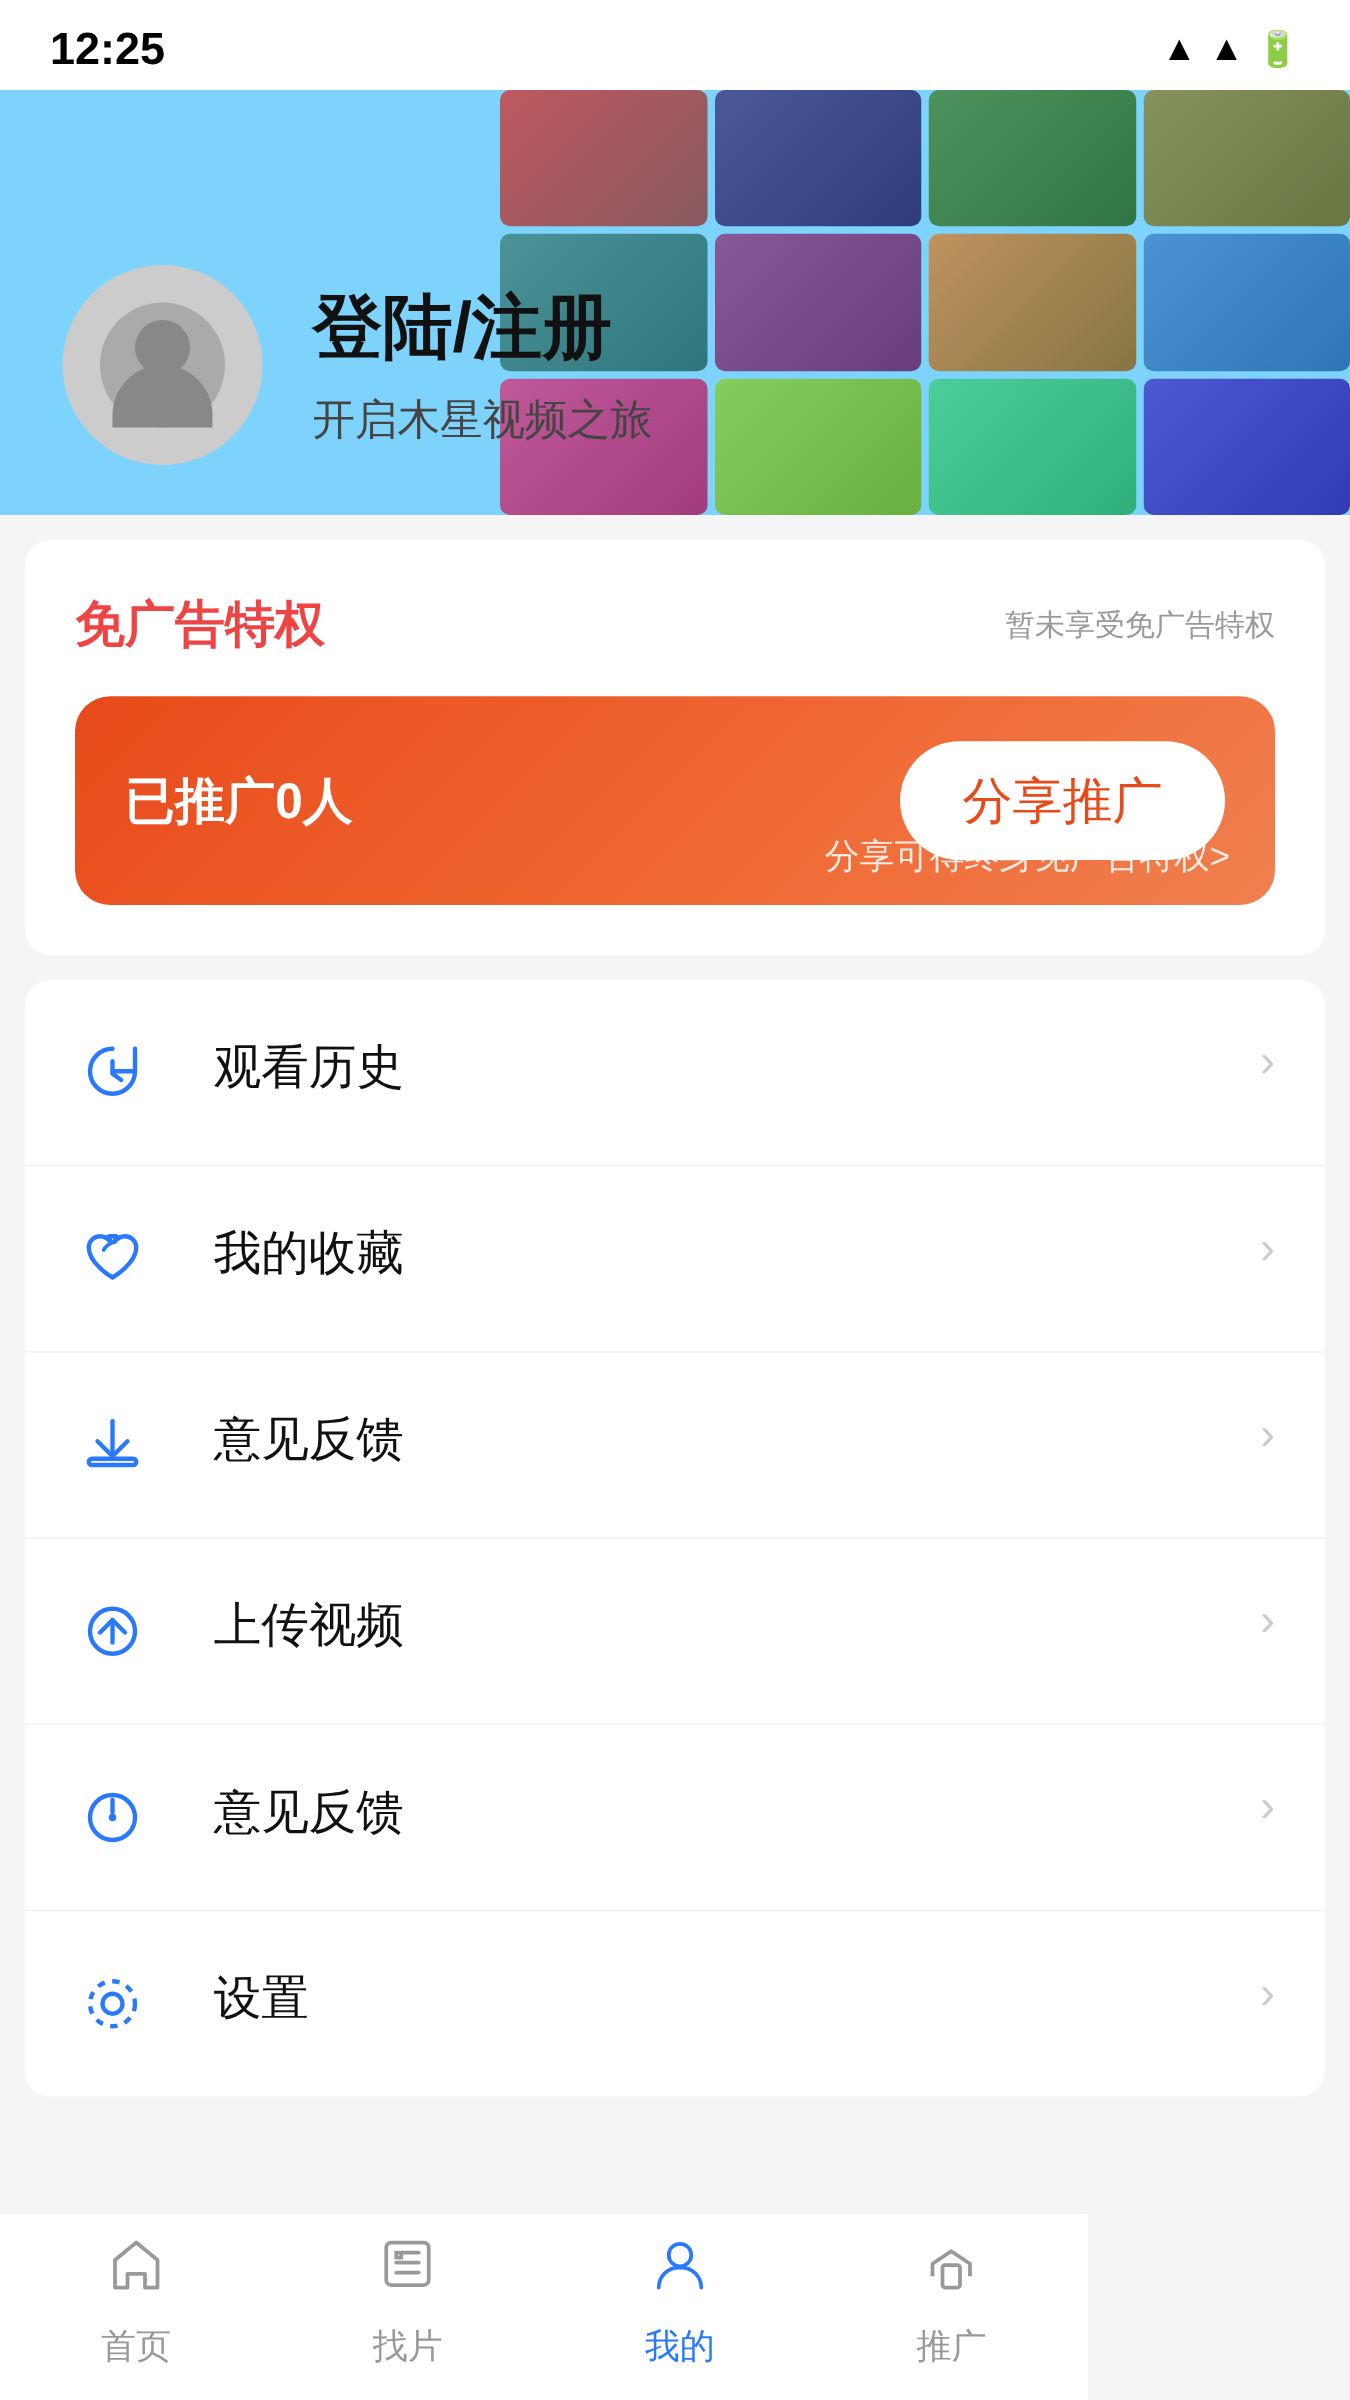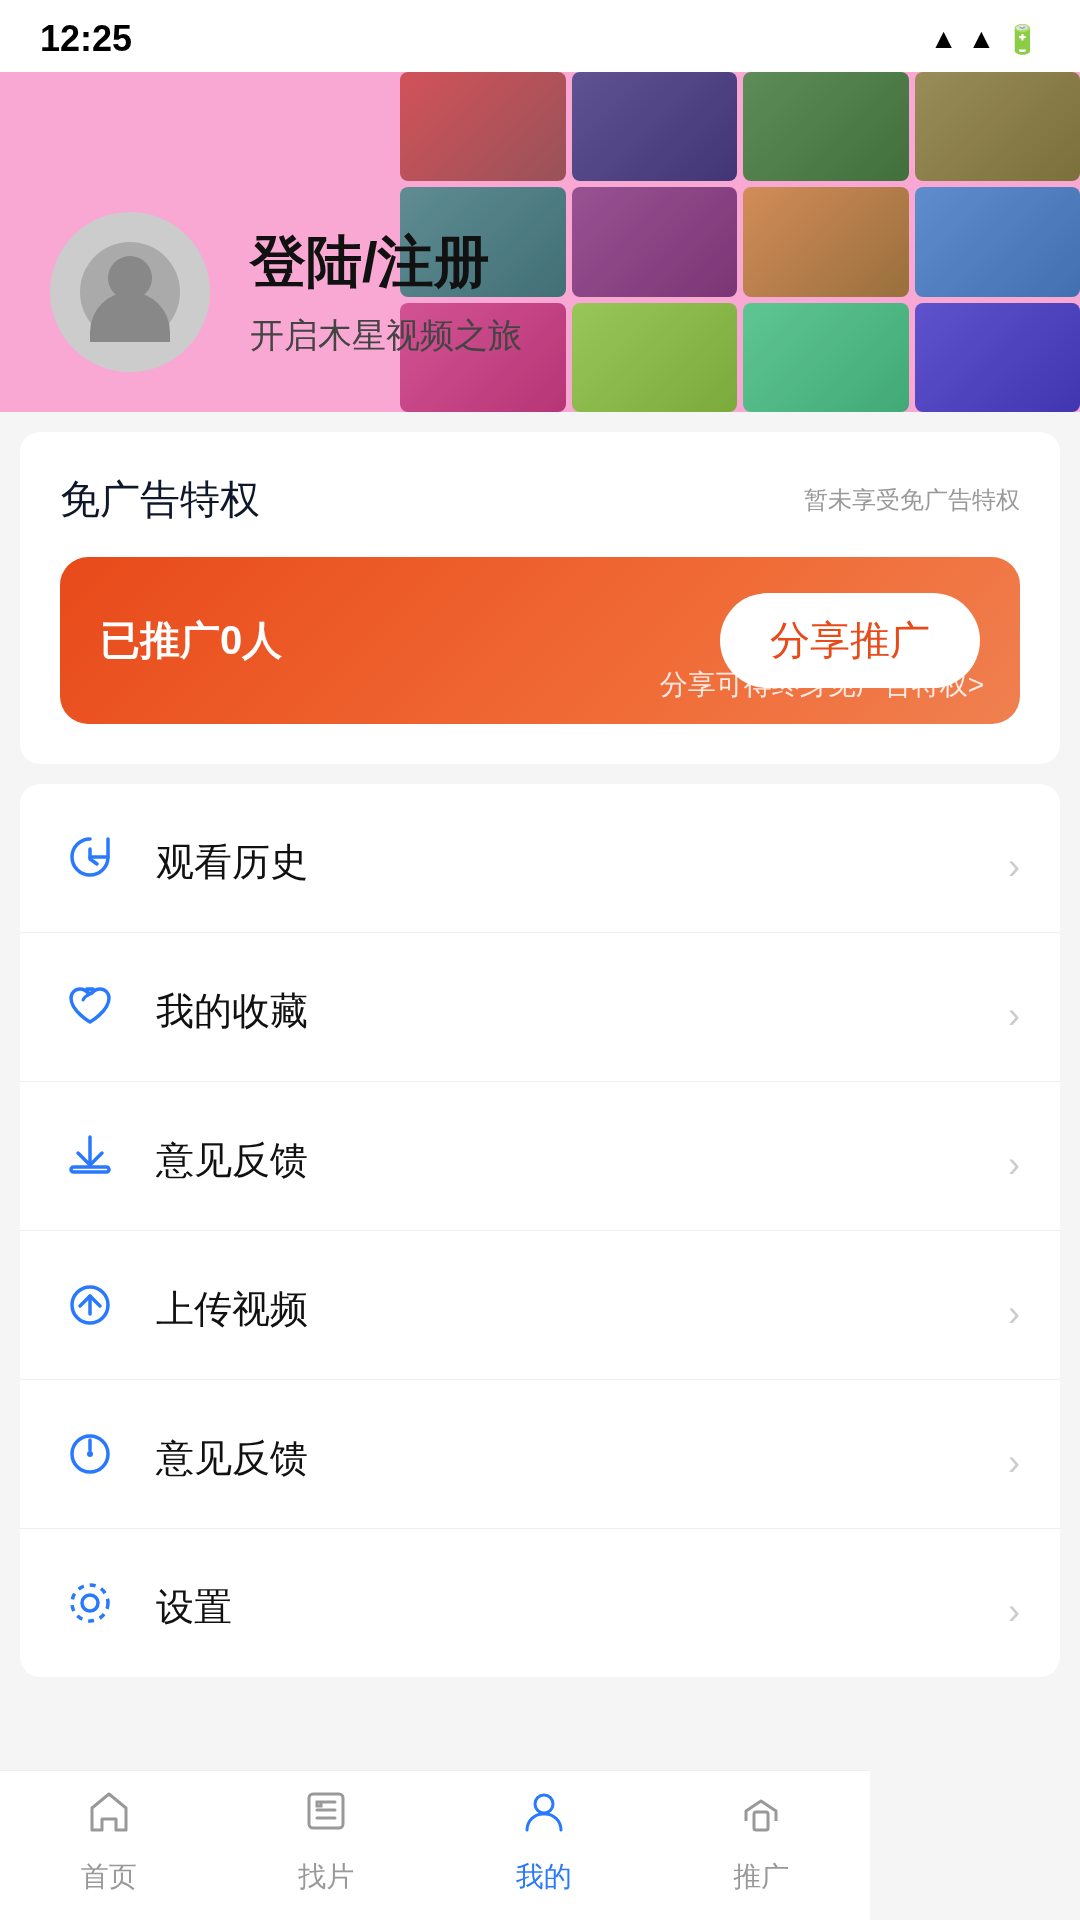--- a/index.html
+++ b/index.html
@@ -36,21 +36,21 @@
     .status-icons span {
       font-size: 28px;
       color: #000;
     }
 
     
     .profile-header {
       position: relative;
       height: 340px;
       overflow: hidden;
-      background: #f9a8d4;
+      background: #7dd3fc;
     }
     .profile-bg {
       position: absolute;
       top: 0; right: 0;
       width: 680px;
       height: 340px;
       display: grid;
       grid-template-columns: repeat(4, 1fr);
       grid-template-rows: repeat(3, 1fr);
       gap: 6px;
@@ -145,22 +145,22 @@
 
     
     .ad-section {
       display: flex;
       justify-content: space-between;
       align-items: center;
       margin-bottom: 30px;
     }
     .ad-title {
       font-size: 40px;
-      font-weight: 400;
-      color: #0f172a;
+      font-weight: 700;
+      color: #ef4444;
     }
     .ad-status {
       font-size: 24px;
       color: #999;
     }
 
     
     .promo-banner {
       background: linear-gradient(135deg, #e84a1a 0%, #f06a35 60%, #f08050 100%);
       border-radius: 28px;
@@ -200,24 +200,25 @@
     }
 
     
     .menu-section {
       background: #fff;
       margin: 20px;
       border-radius: 20px;
     }
     .menu-item {
       display: flex;
-      align-items: flex-end;
+      align-items: flex-start;
       padding: 44px 40px;
       border-bottom: 1px solid #f0f0f0;
       cursor: pointer;
+      gap: 15px;
     }
     .menu-item:last-child {
       border-bottom: none;
     }
     .menu-icon {
       width: 60px;
       height: 60px;
       margin-right: 36px;
       display: flex;
       align-items: center;

